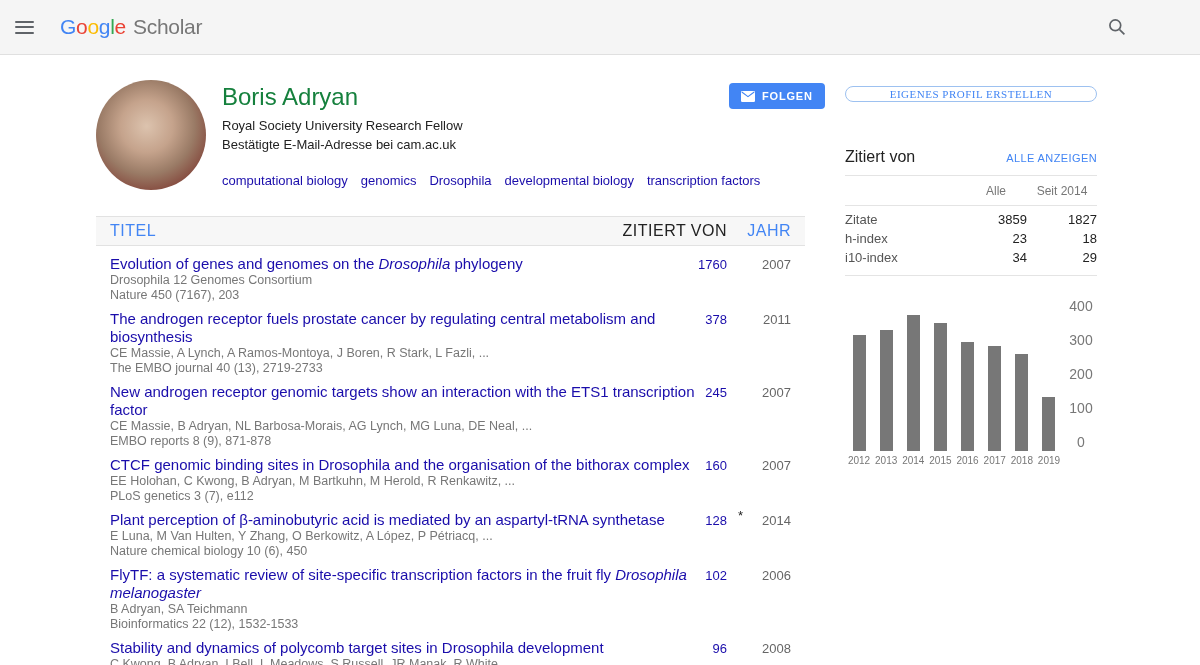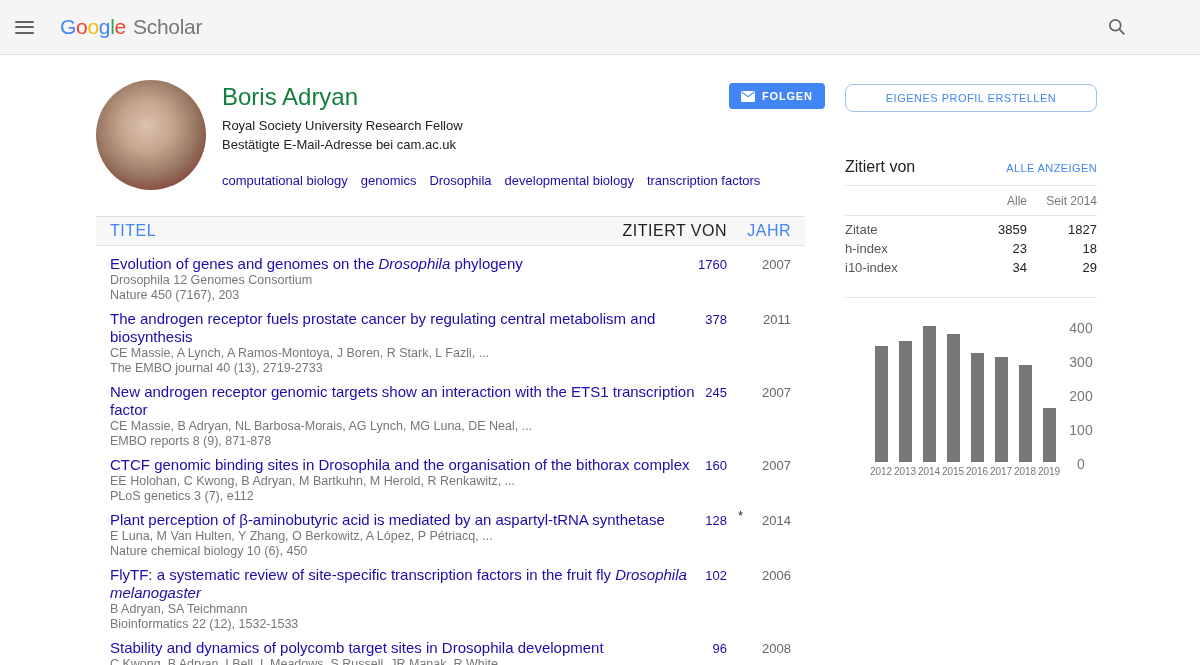--- a/index.html
+++ b/index.html
@@ -57,44 +57,44 @@
   .pub-main { width: 620px; }
   .pub-title { font-size: 15px; line-height: 18px; color: var(--link); text-decoration: none; display: block; cursor: pointer; }
   .pub-authors, .pub-venue { font-size: 12.5px; line-height: 15px; color: #777; }
   .pub-cited { position: absolute; top: 5px; right: 78px; font-size: 13px; color: var(--link); text-decoration: none; cursor: pointer; }
   .pub-star  { position: absolute; top: 0;  right: 62px; font-size: 13px; color: #222; }
   .pub-year  { position: absolute; top: 5px; right: 14px; font-size: 13px; color: #666; }
 
   
   .right-col { position: absolute; left: 845px; top: 84px; width: 252px; }
   .create-profile {
-    width: 252px; height: 28px; background: #fff; border: 1px solid #9dc1f0;
+    width: 252px; height: 16px; background: #fff; border: 1px solid #9dc1f0;
     color: var(--accent); font-size: 11px; letter-spacing: .5px; border-radius: 8px;
-    cursor: pointer; font-family: Liberation Sans, sans-serif;
+    cursor: pointer; font-family: Liberation Serif, serif;
   }
   .cited-panel-head {
     margin-top: 46px; display: flex; justify-content: space-between; align-items: baseline;
     padding-bottom: 9px; border-bottom: 1px solid #e4e4e4;
   }
   .cited-title { font-size: 16px; color: #222; font-weight: 400; }
   .view-all { font-size: 11px; color: var(--accent); letter-spacing: .4px; text-decoration: none; cursor: pointer; }
   .metrics-head {
     display: grid; grid-template-columns: 1fr 62px 70px;
     padding: 8px 0 7px; border-bottom: 1px solid #e4e4e4; font-size: 12px; color: #777;
   }
-  .metrics-head span { text-align: right; }
-  .metrics { padding: 4px 0 20px; border-bottom: 1px solid #e4e4e4; }
+  .metrics-head span { text-align: center; }
+  .metrics { padding: 4px 0 8px; border-bottom: 1px solid #e4e4e4; }
   .metrics-row { display: grid; grid-template-columns: 1fr 62px 70px; font-size: 13px; padding: 2px 0; }
   .metric-label { color: #555; }
   .metric-val { text-align: right; color: #222; }
 
   .chart { position: relative; margin-top: 26px; height: 155px; }
   .bars {
-    position: absolute; left: 2px; bottom: 17px; width: 214px; height: 136px;
-    display: flex; align-items: flex-end; justify-content: flex-end;
+    position: absolute; left: 2px; bottom: 6px; width: 214px; height: 136px;
+    display: flex; align-items: flex-end; justify-content: space-between;
   }
   .bar-col { position: relative; display: flex; flex-direction: column; align-items: center; width: 24px; }
   .bar { width: 13px; cursor: pointer; }
   .bar-label { position: absolute; top: 100%; margin-top: 4px; font-size: 10px; color: #777; white-space: nowrap; }
   .ytick { position: absolute; right: 0; width: 32px; text-align: center; font-size: 14px; color: #777; }
 </style>
 </head>
 <body>
 
 <div class="topbar">

